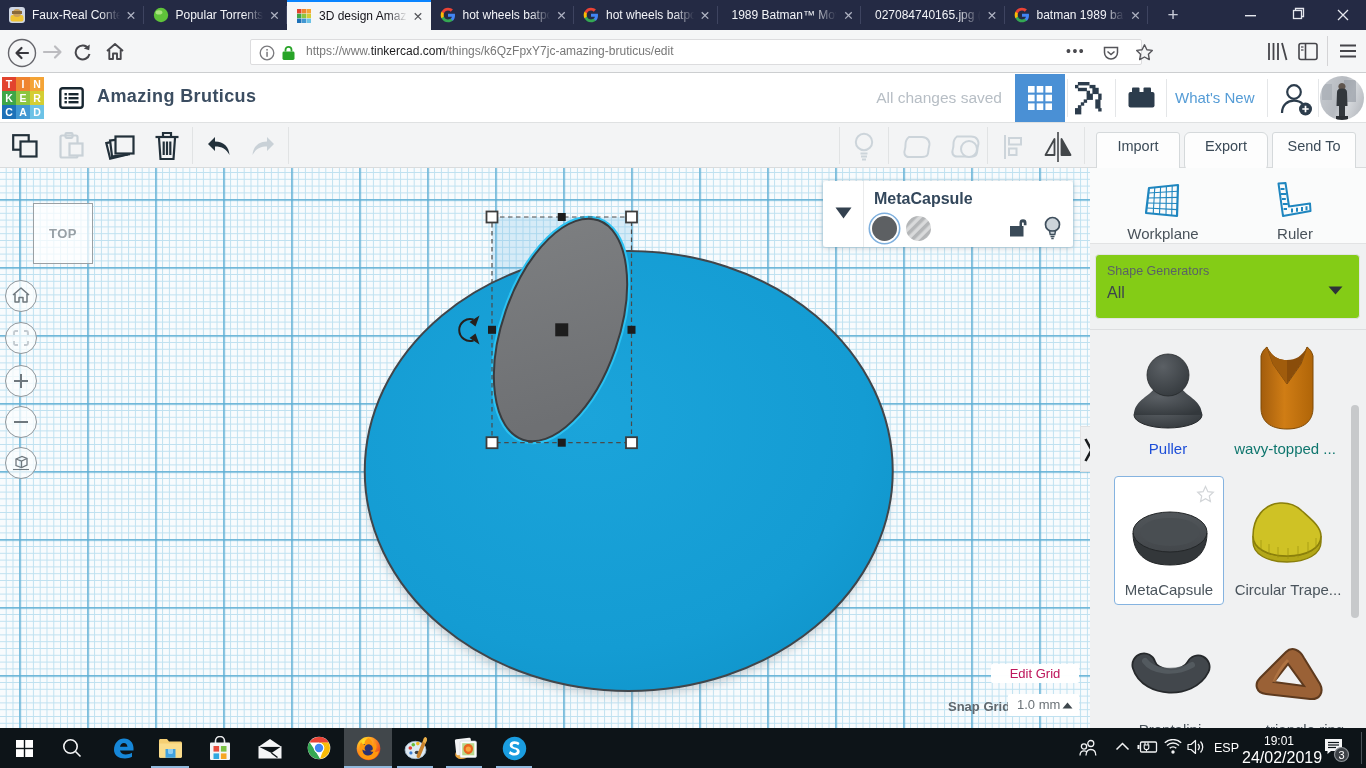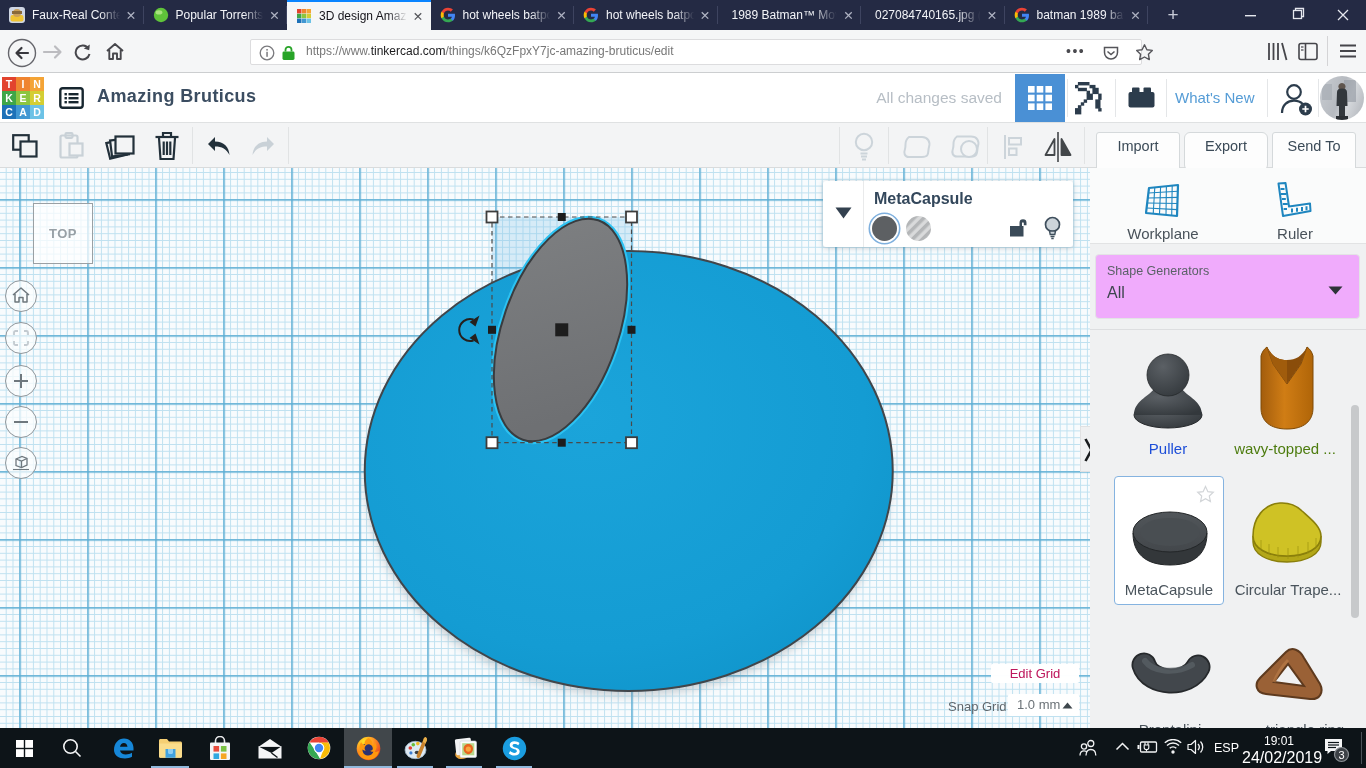--- a/index.html
+++ b/index.html
@@ -55,21 +55,21 @@
 #sidebar{position:absolute;left:1090px;top:168px;width:276px;height:560px;background:#f0f1f2;}
 
 #topcube{position:absolute;left:33px;top:35px;width:60px;height:61px;background:rgba(255,255,255,.72);
  border:1px solid #9aa0a4;color:#98a0a6;font-weight:bold;font-size:13px;letter-spacing:.5px;
  text-align:center;line-height:59px;}
 .cbtn{position:absolute;left:5px;width:32px;height:32px;border-radius:50%;
  border:1px solid #90979c;background:rgba(252,253,254,.75);}
 
 #editgrid{position:absolute;left:991px;top:496px;width:88px;height:19px;background:rgba(255,255,255,.88);
  border-radius:2px;font-size:13px;color:#be185d;text-align:center;line-height:19px;}
-#snapgrid{position:absolute;left:948px;top:531px;font-size:13px;color:#5f676d;}
+#snapgrid{position:absolute;left:948px;top:531px;font-size:13px;color:#5f676d;font-weight:bold;}
 #snapdd{position:absolute;left:1008px;top:526px;width:71px;height:22px;background:#fff;
  border-radius:2px;font-size:13px;color:#6b7277;line-height:22px;padding-left:9px;}
 
 
 #taskbar{position:absolute;left:0;top:728px;width:1366px;height:40px;background:#0d1418;}
 .tbicon{position:absolute;top:0;width:48px;height:40px;display:flex;align-items:center;justify-content:center;}
 .uline{position:absolute;top:37.5px;height:2.5px;background:#91b9dc;}
 .traytxt{position:absolute;color:#fff;font-size:12px;}
 </style>
 </head>
@@ -531,21 +531,21 @@
  </svg>
  <svg class="abs" style="left:185px;top:14px" width="37" height="35" viewBox="0 0 37 35">
   <g fill="none" stroke="#1f86bf" stroke-width="2">
    <path d="M3.5 1.5 L10.5 1 L14 24.5 L35 21.5 L35.5 29 L8 34 Z" stroke-linejoin="round"></path>
    <path d="M5.5 7 H9.5 M6 12 H11.3 M7 17 H10.8 M7.8 22 H12.8 M8.6 27 H12"></path>
    <path d="M17 26.5 V30.5 M22 25.8 V29.8 M27 25 V29 M31.5 24.3 V28.3"></path>
   </g>
  </svg>
  <div class="abs" style="left:0;top:57px;width:146px;text-align:center;font-size:15px;color:#49525a;">Workplane</div>
  <div class="abs" style="left:160px;top:57px;width:90px;text-align:center;font-size:15px;color:#49525a;">Ruler</div>
- <div class="abs" style="left:5px;top:86px;width:265px;height:65px;background:#f0abfc;border:1px solid #e3e4e5;border-radius:4px;">
+ <div class="abs" style="left:5px;top:86px;width:265px;height:65px;background:#84cc16;border:1px solid #e3e4e5;border-radius:4px;">
   <div class="abs" style="left:11px;top:9px;font-size:12.5px;color:#5a6167;">Shape Generators</div>
   <div class="abs" style="left:11px;top:29px;font-size:16px;color:#3c454d;">All</div>
   <svg class="abs" style="right:16px;top:31px" width="15" height="9" viewBox="0 0 15 9">
           <path d="M0.5 0.5 H14.5 L7.5 8.5 Z" fill="#2e3338"></path>
         </svg>
  </div>
  <div class="abs" style="left:0;top:161px;width:276px;height:1px;background:#dddee0;"></div>
 
  <svg class="abs" style="left:42px;top:185px" width="72" height="76" viewBox="0 0 72 76">
   <defs>
@@ -564,21 +564,21 @@
             <stop offset="0%" stop-color="#a35d0d"></stop>
             <stop offset="45%" stop-color="#d07d15"></stop>
             <stop offset="100%" stop-color="#b06508"></stop>
           </linearGradient>
   </defs>
   <path d="M3 10 C4 6 6 3 9 1 L15 18 L29 38 L43 18 L49 1 C52 3 54 6 55 10 L55 62 C55 75 46 83 29 83 C12 83 3 75 3 62 Z" fill="url(#wavg)" stroke="#7e4a06" stroke-width="1"></path>
   <path d="M9 1 L15 18 L29 38 L43 18 L49 1 C44 10 38 14 29 14 C20 14 14 10 9 1 Z" fill="#8a4d0a"></path>
   <path d="M9 1 C14 10 20 14 29 14 L29 38 L15 18 Z" fill="#a05c0c"></path>
  </svg>
  <div class="abs" style="left:3px;top:272px;width:150px;text-align:center;font-size:15px;color:#1d4ed8;">Puller</div>
- <div class="abs" style="left:120px;top:272px;width:150px;text-align:center;font-size:15px;color:#4d7c0f;">wavy-topped ...</div>
+ <div class="abs" style="left:120px;top:272px;width:150px;text-align:center;font-size:15px;color:#0f766e;">wavy-topped ...</div>
 
  <div class="abs" style="left:24px;top:308px;width:110px;height:129px;background:#fff;border:1px solid #85b3e0;border-radius:4px;">
   <svg class="abs" style="right:8px;top:8px" width="19" height="18" viewBox="0 0 19 18">
           <path d="M9.5 1.5 L11.9 6.7 L17.3 7.3 L13.3 11 L14.4 16.5 L9.5 13.7 L4.6 16.5 L5.7 11 L1.7 7.3 L7.1 6.7 Z" fill="none" stroke="#d2d5d8" stroke-width="1.2"></path>
         </svg>
   <svg class="abs" style="left:14px;top:30px" width="82" height="62" viewBox="0 0 82 62">
    <defs>
     <linearGradient id="capg" x1="0" y1="0" x2="0" y2="1">
               <stop offset="0%" stop-color="#51565a"></stop>
               <stop offset="100%" stop-color="#43474b"></stop>

